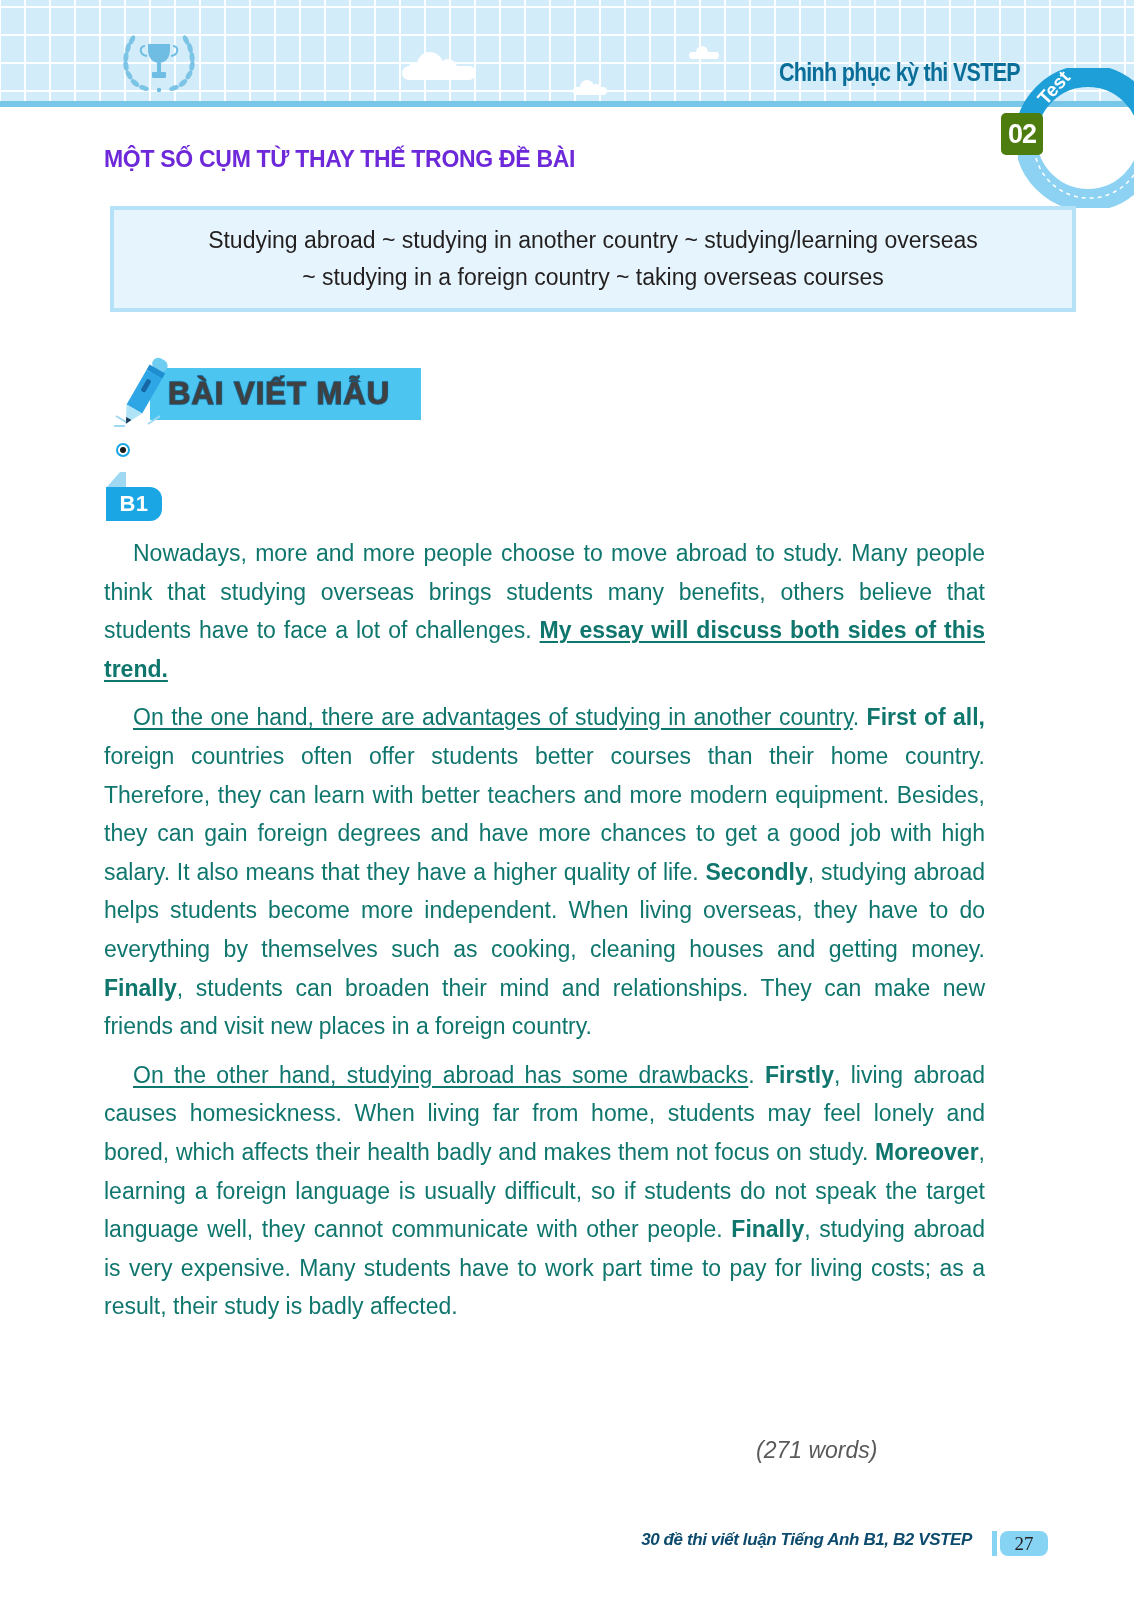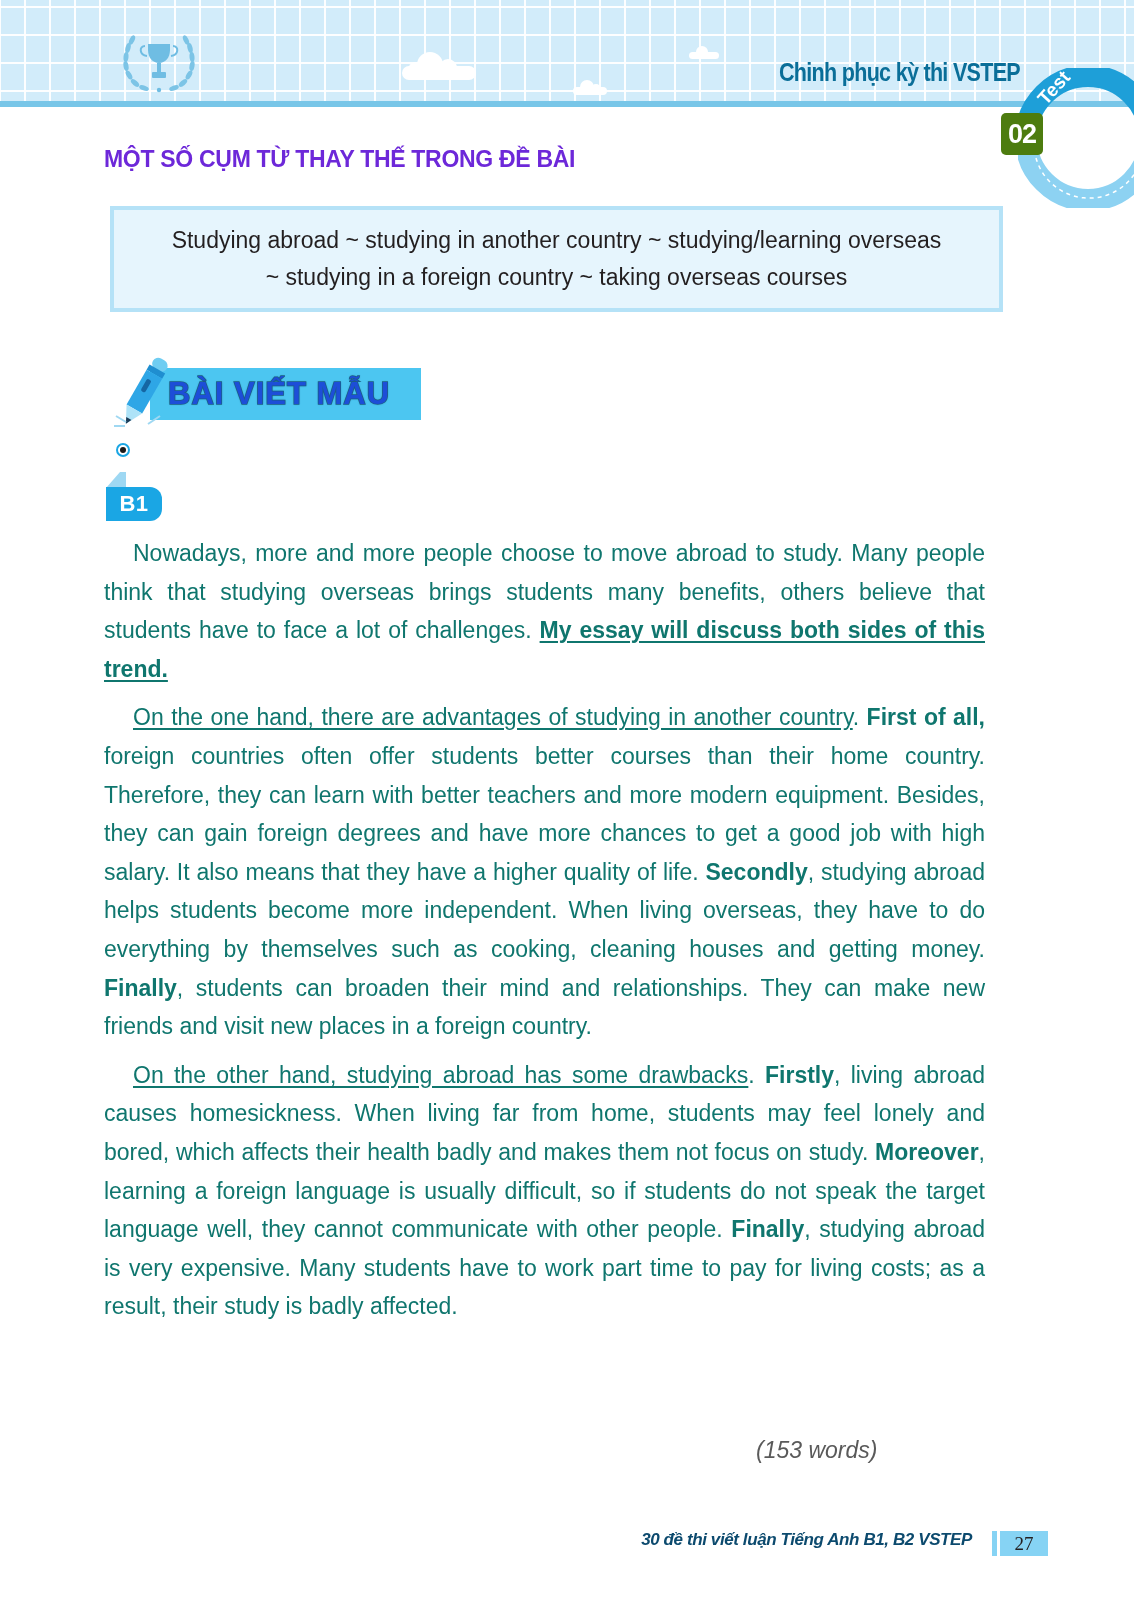--- a/index.html
+++ b/index.html
@@ -30,32 +30,32 @@
     font-family: "Liberation Sans", sans-serif; font-weight: bold; font-size: 27px;
     display: flex; align-items: center; justify-content: center; letter-spacing: -1px;
   }
 
   .section-heading {
     position: absolute; left: 104px; top: 146px;
     font-family: "Liberation Sans", sans-serif; font-weight: bold; font-size: 23px;
     color: #6d28d9; letter-spacing: -0.3px;
   }
   .phrase-box {
-    position: absolute; left: 110px; top: 206px; width: 893px; height: 106px;
+    position: absolute; left: 110px; top: 206px; width: 966px; height: 106px;
     background: #e6f5fd; border: 4px solid #b5e2f7;
     display: flex; flex-direction: column; align-items: center; justify-content: center;
     font-family: "Liberation Sans", sans-serif; font-size: 23px; color: #231f20; line-height: 37px;
   }
 
   .banner-wrap { position: absolute; left: 108px; top: 350px; width: 320px; height: 80px; }
   .banner-bg { position: absolute; left: 42px; top: 18px; width: 271px; height: 52px; background: #4cc6f1; }
   .banner-text {
     position: absolute; left: 60px; top: 22px; width: 240px; height: 44px;
     font-family: "Liberation Sans", sans-serif; font-weight: bold; font-size: 31px;
-    color: #1d4ed8; letter-spacing: 1px; line-height: 44px;
+    color: #404040; letter-spacing: 1px; line-height: 44px;
     -webkit-text-stroke: 1.5px #1b5f86; paint-order: stroke fill;
     text-shadow: 0 0 2px #1b5f86;
   }
   .pencil { position: absolute; left: 0; top: 0; width: 70px; height: 84px; }
 
   .level-badge-wrap { position: absolute; left: 104px; top: 442px; width: 70px; height: 82px; }
   .level-badge {
     position: absolute; left: 2px; top: 45px; width: 56px; height: 34px;
     background: #1aa6e4; border-radius: 0 12px 12px 0; color: #fff;
     font-family: "Liberation Sans", sans-serif; font-weight: bold; font-size: 22px;
@@ -77,21 +77,21 @@
   }
   .footer-text {
     position: absolute; left: 600px; top: 1530px; width: 372px; text-align: right;
     font-family: "Liberation Sans", sans-serif; font-style: italic; font-weight: bold; font-size: 17px;
     color: #0c4a6e; letter-spacing: -0.4px;
   }
   .footer-sep { position: absolute; left: 992px; top: 1531px; width: 5px; height: 25px; background: #86d3f4; }
   .page-num {
     position: absolute; left: 1000px; top: 1531px; width: 48px; height: 25px; background: #86d3f4;
     font-family: "Liberation Serif", serif; font-size: 19px; color: #231f20;
-    display: flex; align-items: center; justify-content: center;
+    display: flex; align-items: center; justify-content: center; border-radius: 8px;
   }
 </style>
 </head>
 <body>
 
 <div class="header-band"></div>
 <div class="header-bar"></div>
 
 <svg class="trophy" viewBox="0 0 82 68">
   <g fill="#6fbde3">
@@ -186,17 +186,17 @@
   </svg>
   <div class="level-badge">B1</div>
 </div>
 
 <div class="essay">
   <p><span>Nowadays, more and more people choose to move abroad to study. Many people think that studying overseas brings students many benefits, others believe that students have to face a lot of challenges. </span><u><b>My essay will discuss both sides of this trend.</b></u></p>
   <p><u>On the one hand, there are advantages of studying in another country</u><span>. </span><b>First of all,</b><span> foreign countries often offer students better courses than their home country. Therefore, they can learn with better teachers and more modern equipment. Besides, they can gain foreign degrees and have more chances to get a good job with high salary. It also means that they have a higher quality of life. </span><b>Secondly</b><span>, studying abroad helps students become more independent. When living overseas, they have to do everything by themselves such as cooking, cleaning houses and getting money. </span><b>Finally</b><span>, students can broaden their mind and relationships. They can make new friends and visit new places in a foreign country.</span></p>
   <p><u>On the other hand, studying abroad has some drawbacks</u><span>. </span><b>Firstly</b><span>, living abroad causes homesickness. When living far from home, students may feel lonely and bored, which affects their health badly and makes them not focus on study. </span><b>Moreover</b><span>, learning a foreign language is usually difficult, so if students do not speak the target language well, they cannot communicate with other people. </span><b>Finally</b><span>, studying abroad is very expensive. Many students have to work part time to pay for living costs; as a result, their study is badly affected.</span></p>
 </div>
 
-<div class="word-count">(153 words)</div>
+<div class="word-count">(271 words)</div>
 
 <div class="footer-text">30 đề thi viết luận Tiếng Anh B1, B2 VSTEP</div>
 <div class="footer-sep"></div>
 <div class="page-num">27</div>
 
 </body></html>

